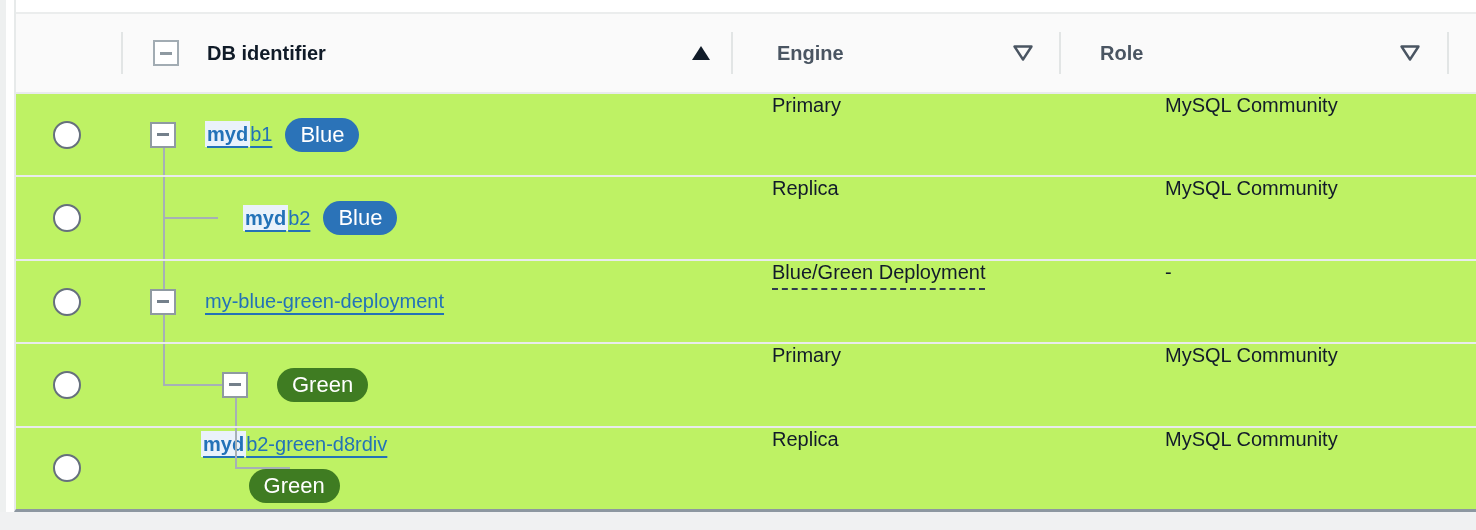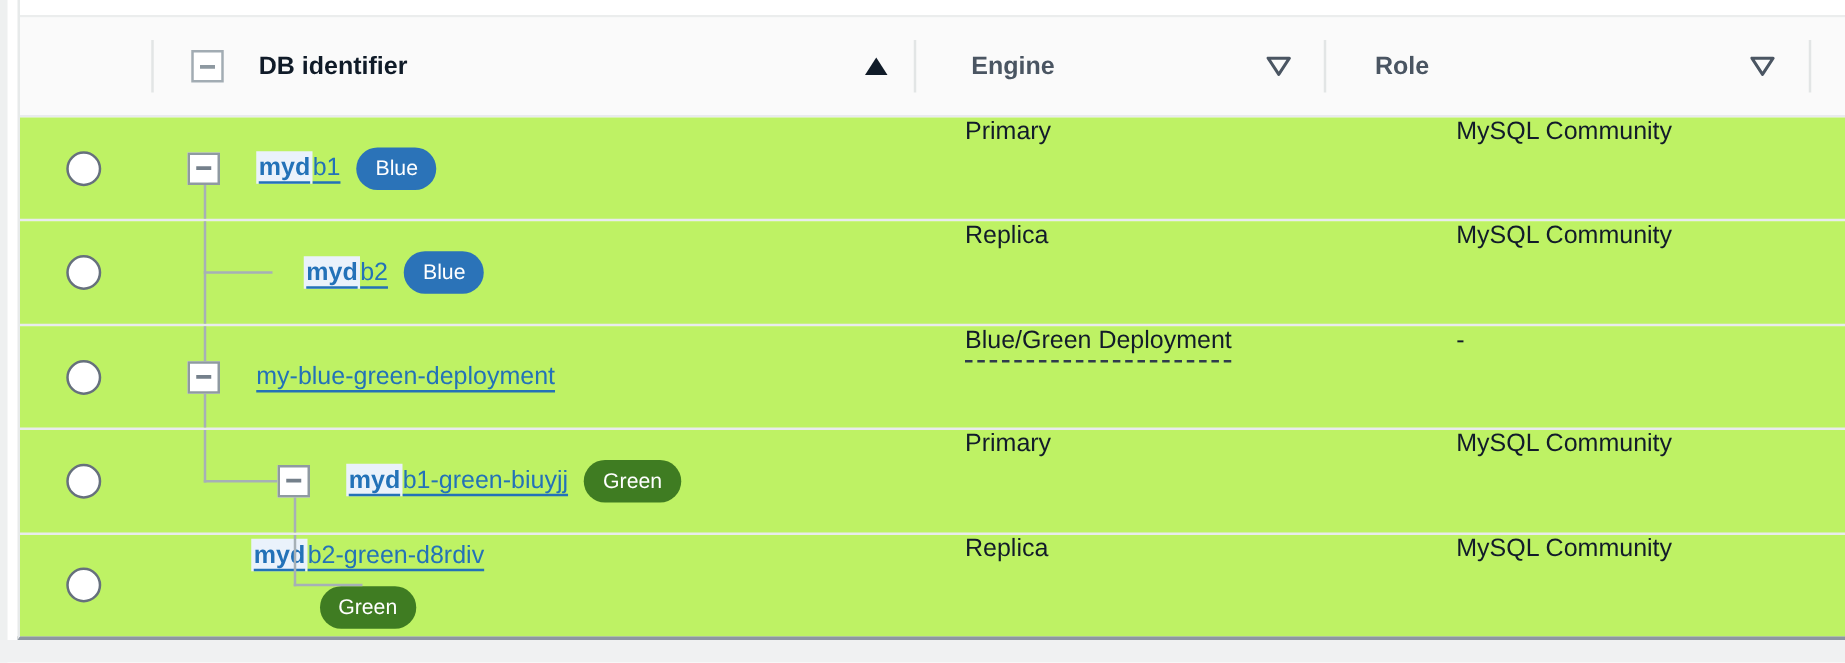--- a/index.html
+++ b/index.html
@@ -69,21 +69,21 @@
 
   .db-content { display:flex; align-items:center; gap:13px; }
   .ml-r1 { margin-left:83px; }  .ml-r2 { margin-left:121px; }
   .ml-r3 { margin-left:83px; }  .ml-r4 { margin-left:155px; }
   .ml-r5 { margin-left:79px;flex-direction:column; }
 
   .db-link { color:#2372b8; font-size:20px; text-decoration:underline;
              text-decoration-thickness:2px; text-underline-offset:5px; cursor:pointer; }
   .db-link .match { font-weight:700; background:#eaf2fb; padding:2px 2px; }
 
-  .badge { display:inline-block; color:#fff; font-size:17px; line-height:34px;
+  .badge { display:inline-block; color:#fff; font-size:22px; line-height:34px;
            padding:0 15px; border-radius:18px; white-space:nowrap; }
   .badge-blue  { background:#2b73b8; }
   .badge-green { background:#3f7c22; }
 
   .tooltip-term { border-bottom:2px dashed #2f3b4d; padding-bottom:4px; cursor:help; }
 </style>
 </head>
 <body>
 
 <div class="page-left-edge"></div>
@@ -201,21 +201,20 @@
           <span class="radio"></span>
         </div>
       <div class="cell-db">
         <span class="tl v-top-to-mid"></span>
         <span class="tl h-line h-r4"></span>
         <span class="toggle tg-l2">
             <span class="minus"></span>
           </span>
         <span class="tl v2-bot-half"></span>
         <span class="db-content ml-r4">
-          <a class="db-link"><span class="match">myd</span><span>b1-green-biuyjj</span></a>
           <span class="badge badge-green">Green</span>
         </span>
       </div>
       <div class="cell-role">
           <span>Primary</span>
         </div>
       <div class="cell-engine">
           <span>MySQL Community</span>
         </div>
       <div class="cell-extra"></div>

